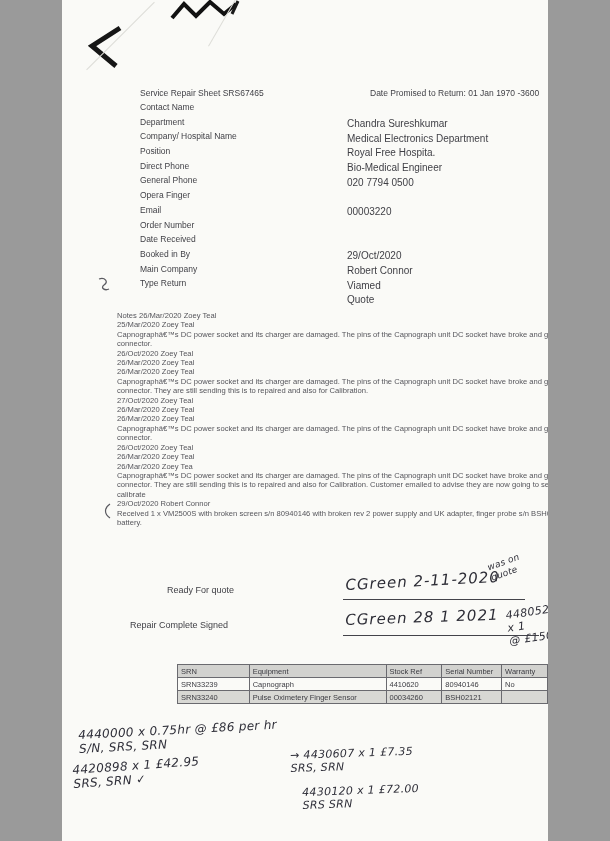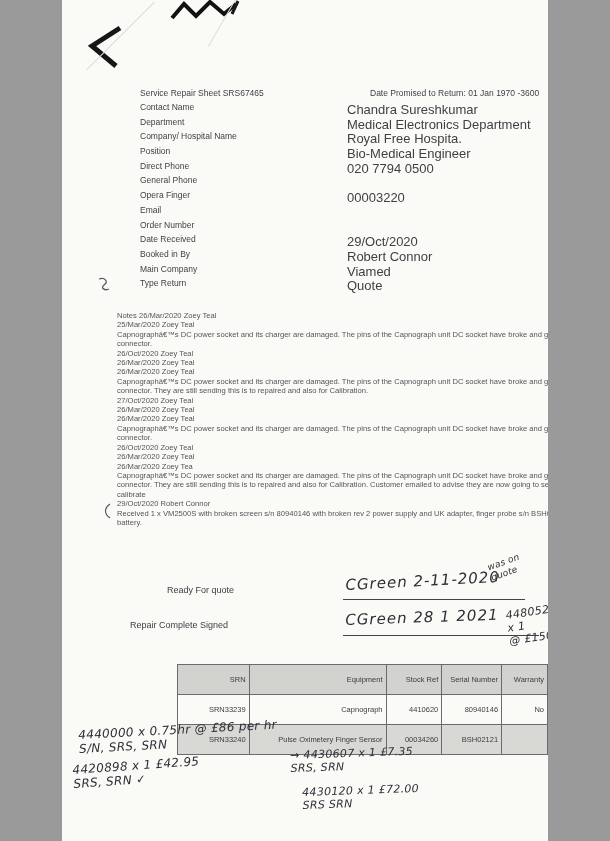--- a/index.html
+++ b/index.html
@@ -6,33 +6,33 @@
   html,body { background:#9a9a9a; }
   body { font-family:"Liberation Sans", sans-serif; }
   .page { position:relative; width:486px; height:841px; margin:0 auto; background:#fafaf7; overflow:hidden; }
 
   .doc-title { position:absolute; left:78px; top:88px; font-size:8.5px; color:#3f3f45; }
   .date-promised { position:absolute; left:308px; top:88px; font-size:8.5px; color:#3f3f45; }
 
   .fields { position:absolute; left:78px; top:102px; width:510px; }
   .field-row { position:relative; height:14.7px; }
   .flabel { position:absolute; left:0; top:0; font-size:8.5px; color:#3f3f45; }
-  .fvalue { position:absolute; left:207px; top:0; font-size:13px; color:#3f3f45; }
+  .fvalue { position:absolute; left:207px; top:16px; font-size:10px; color:#3f3f45; }
 
   .notes { position:absolute; left:55px; top:311px; width:547px; font-size:7.6px; line-height:9.4px;
            color:#55555b; white-space:pre-line; }
 
   .sig-label { position:absolute; font-size:9px; color:#3f3f45; }
   .sig-value { position:absolute; font-family:"DejaVu Sans", sans-serif; font-style:italic;
                color:#2d2d36; letter-spacing:1px; transform-origin:left top; }
   .sig-line { position:absolute; height:1px; background:#43434a; }
 
   .srs-table { position:absolute; left:115px; top:664px; border-collapse:collapse;
                font-size:7.5px; color:#3c3c42; }
-  .srs-table th, .srs-table td { border:1px solid #6a6a6f; padding:10px 3px; text-align:right;
+  .srs-table th, .srs-table td { border:1px solid #6a6a6f; padding:1px 3px; text-align:left;
                font-weight:normal; height:13px; }
   .srs-table thead th { background:#d2d2cf; }
   .srs-table tr.shaded td { background:#d8d8d4; }
 
   .hand { position:absolute; font-family:"DejaVu Sans", sans-serif; font-style:italic;
           color:#2f2f39; white-space:pre-line; line-height:1.18; letter-spacing:0.3px;
           transform-origin:left top; }
 
   .artifact { position:absolute; }
   .foldline { position:absolute; background:#ddddd8; }

